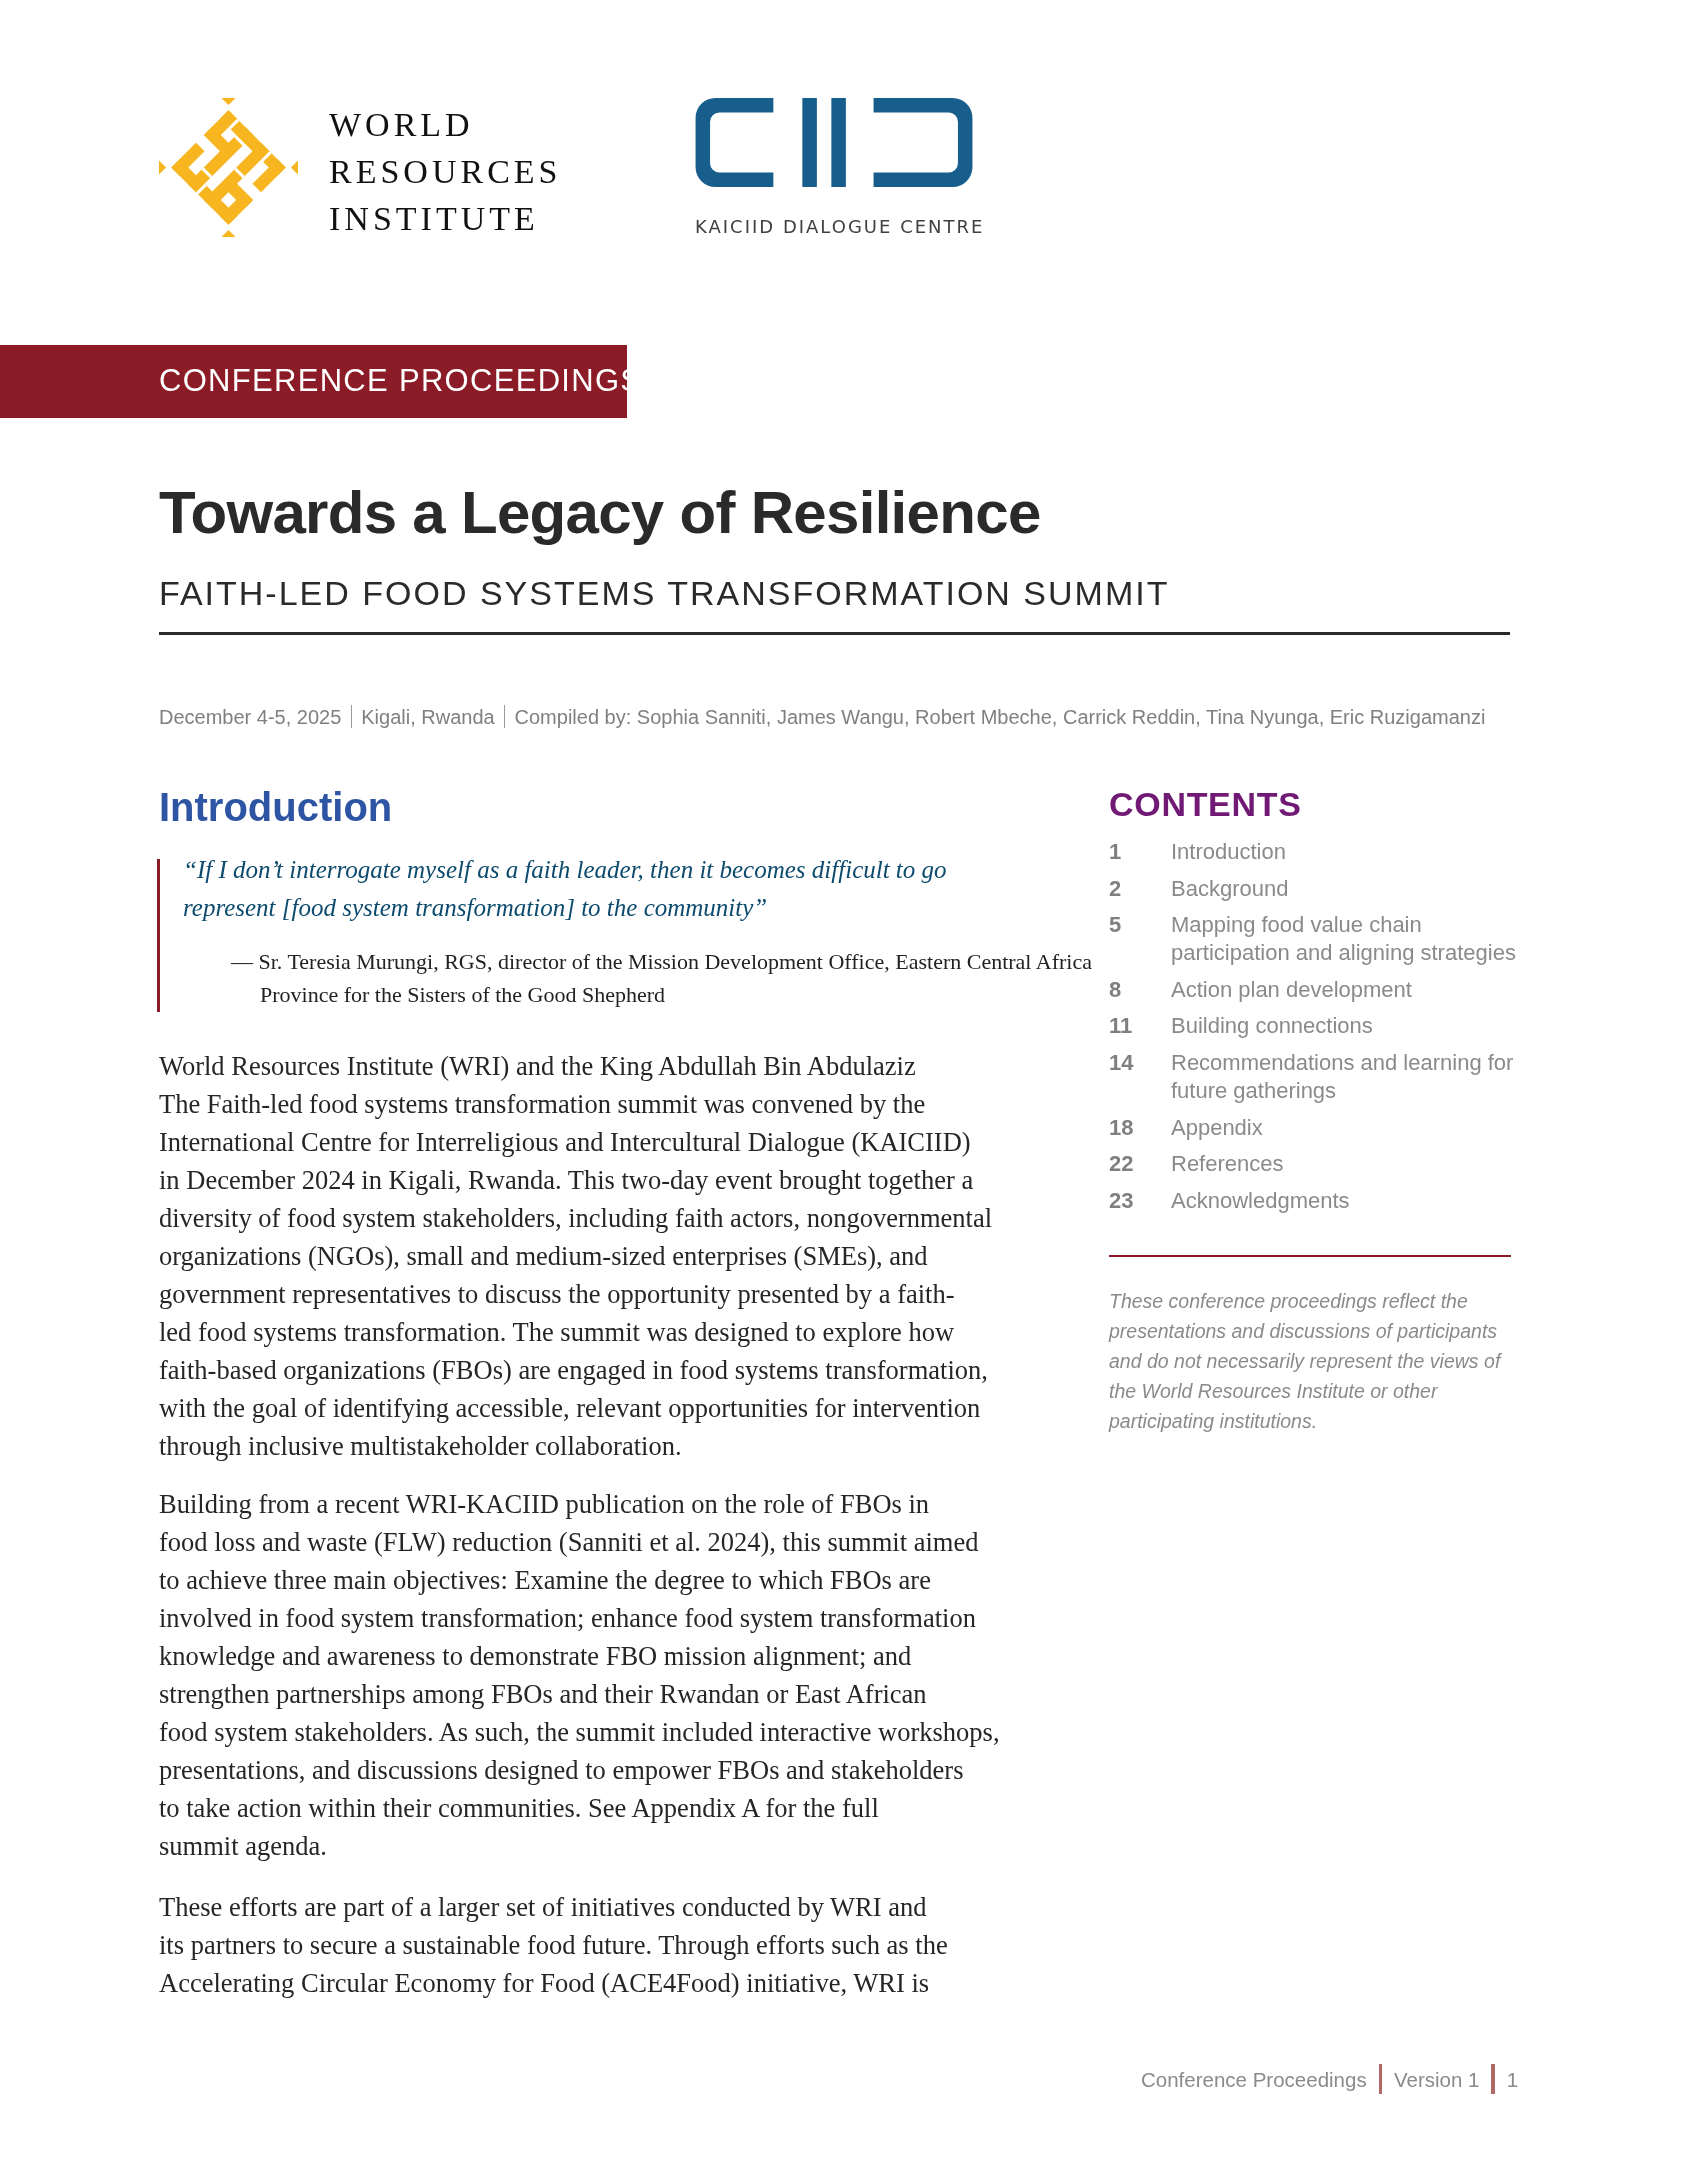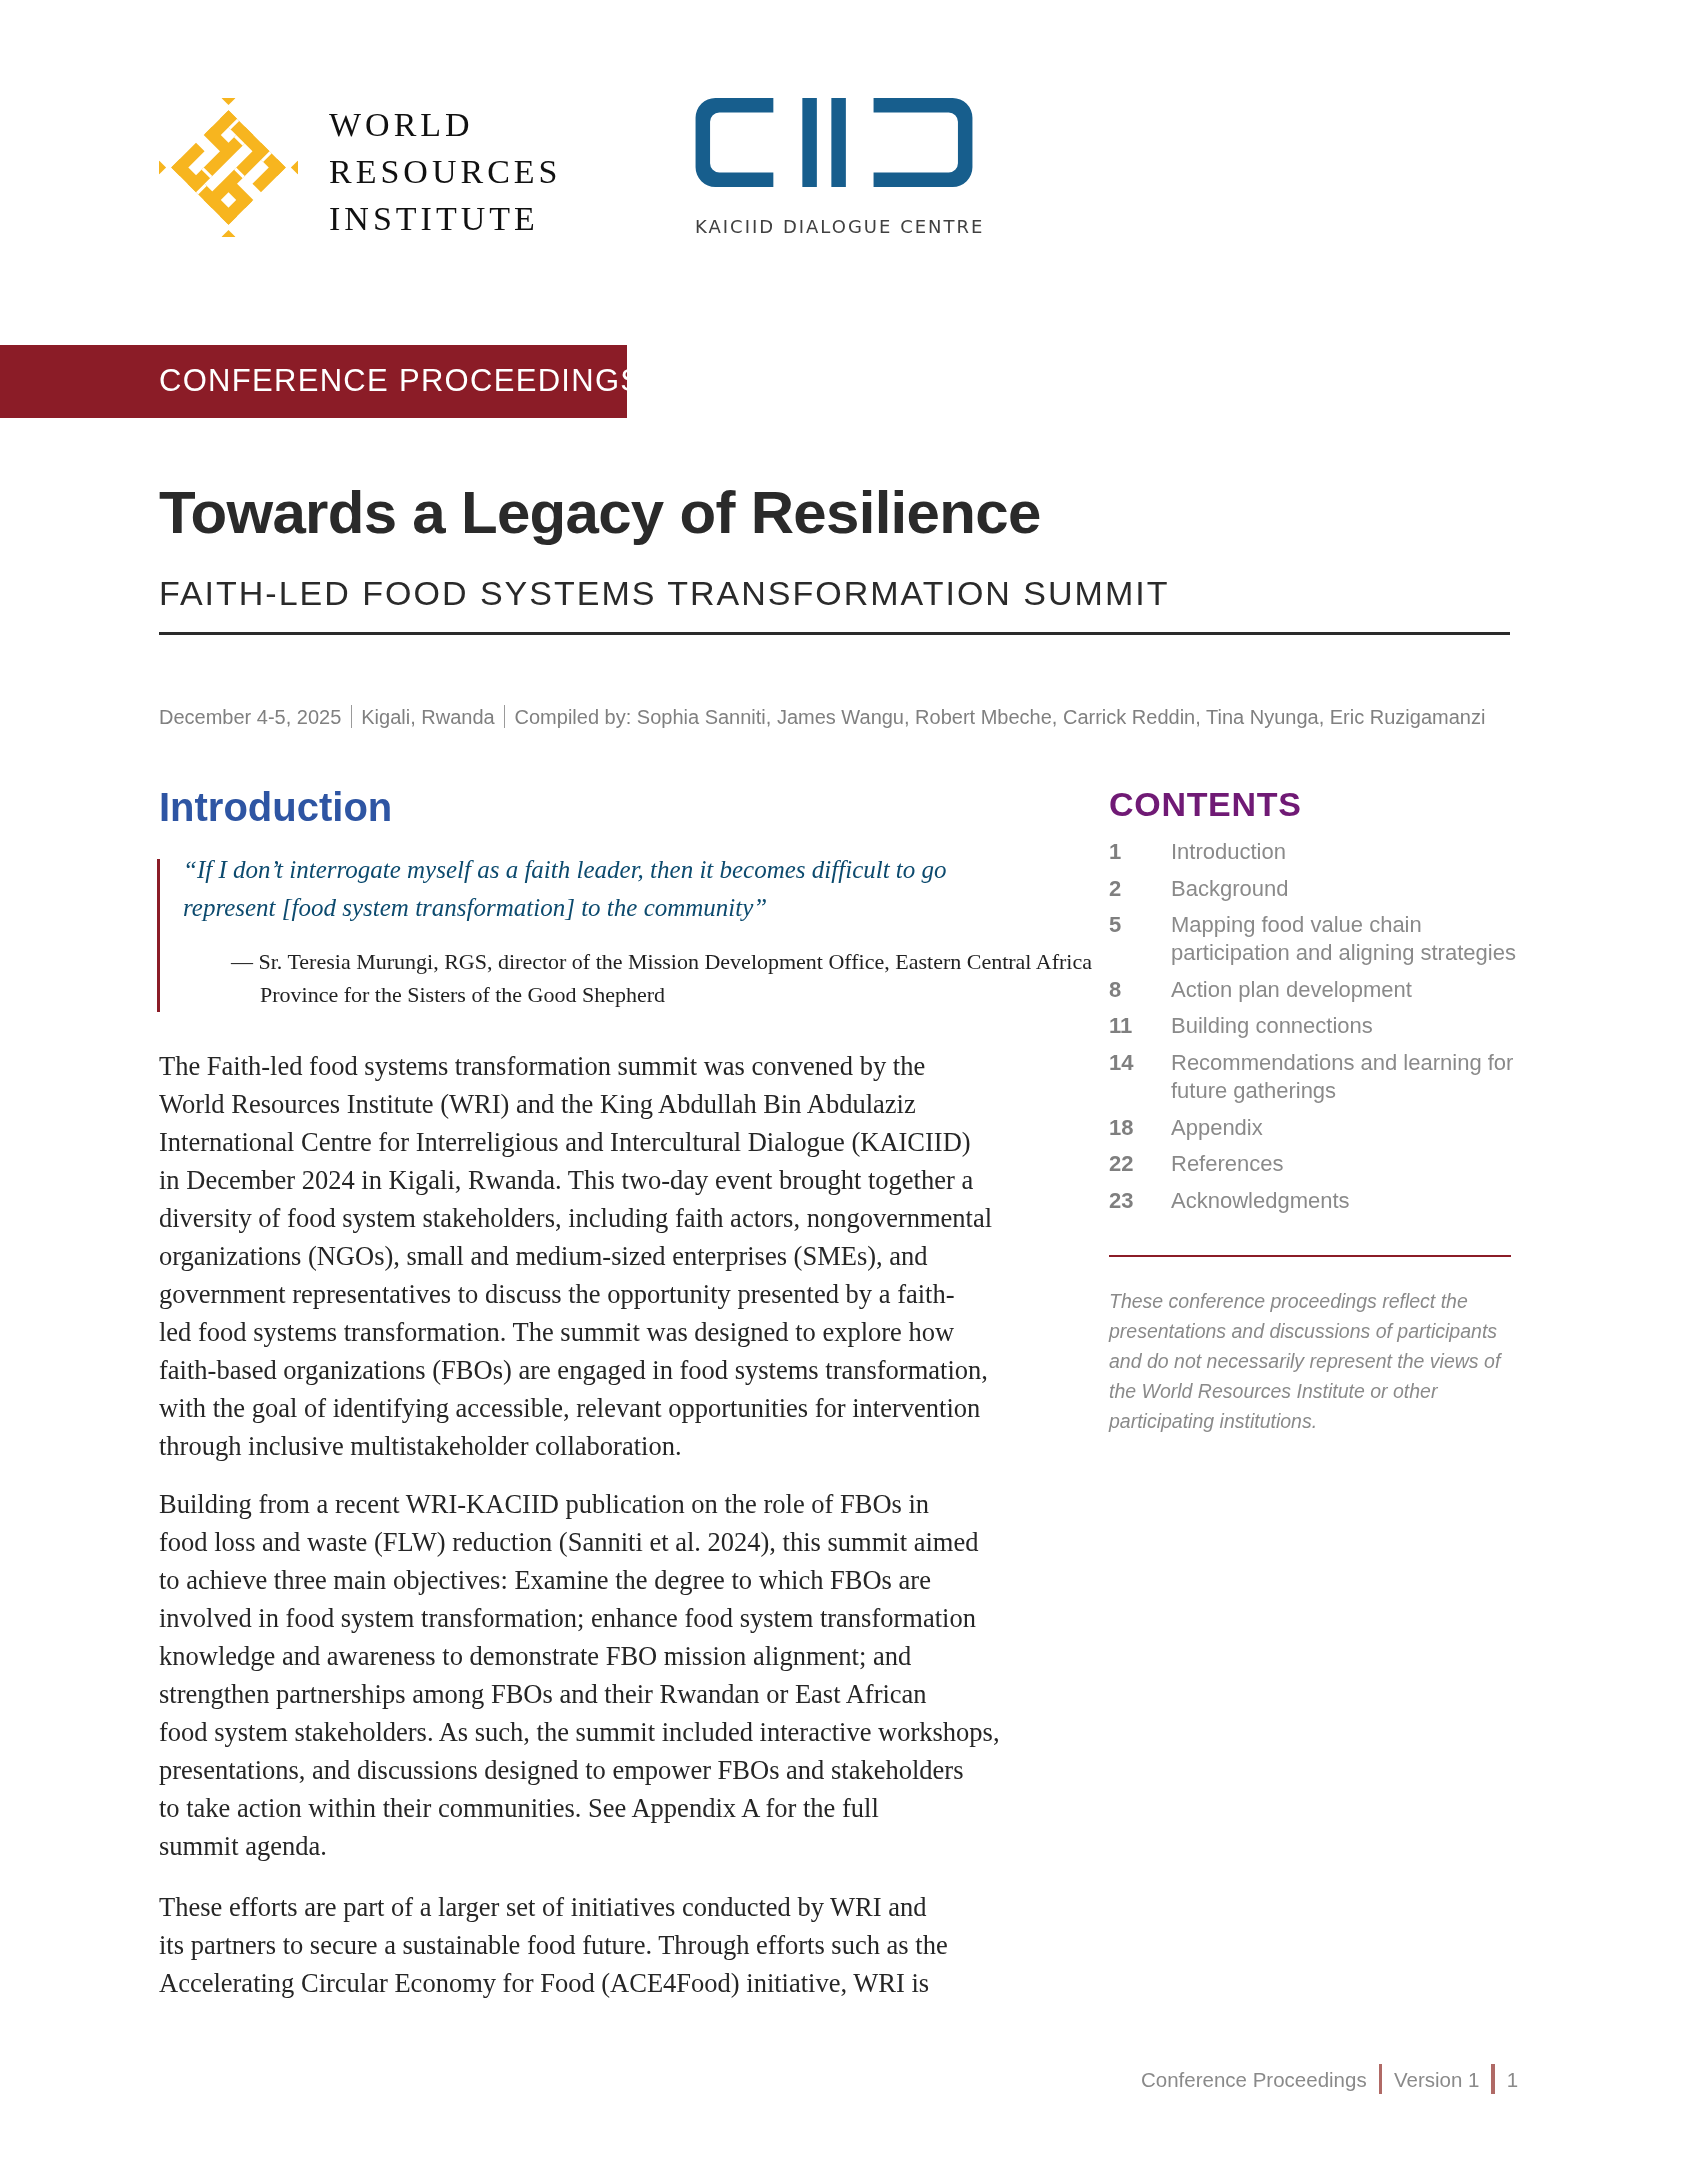--- a/index.html
+++ b/index.html
@@ -107,22 +107,22 @@
 
 <h3 class="abs intro-heading" style="margin:0">Introduction</h3>
 <div class="abs quote-bar"></div>
 <div class="abs quote-text">
   <div>“If I don’t interrogate myself as a faith leader, then it becomes difficult to go</div>
   <div>represent [food system transformation] to the community”</div>
 </div>
 <div class="abs quote-attr">— Sr. Teresia Murungi, RGS, director of the Mission Development Office, Eastern Central Africa Province for the Sisters of the Good Shepherd</div>
 
 <div class="abs body-text para1">
+    <span class="ln">World Resources Institute (WRI) and the King Abdullah Bin Abdulaziz</span>
     <span class="ln">The Faith-led food systems transformation summit was convened by the</span>
-    <span class="ln">World Resources Institute (WRI) and the King Abdullah Bin Abdulaziz</span>
     <span class="ln">International Centre for Interreligious and Intercultural Dialogue (KAICIID)</span>
     <span class="ln">in December 2024 in Kigali, Rwanda. This two-day event brought together a</span>
     <span class="ln">diversity of food system stakeholders, including faith actors, nongovernmental</span>
     <span class="ln">organizations (NGOs), small and medium-sized enterprises (SMEs), and</span>
     <span class="ln">government representatives to discuss the opportunity presented by a faith-</span>
     <span class="ln">led food systems transformation. The summit was designed to explore how</span>
     <span class="ln">faith-based organizations (FBOs) are engaged in food systems transformation,</span>
     <span class="ln">with the goal of identifying accessible, relevant opportunities for intervention</span>
     <span class="ln">through inclusive multistakeholder collaboration.</span>
   </div>

